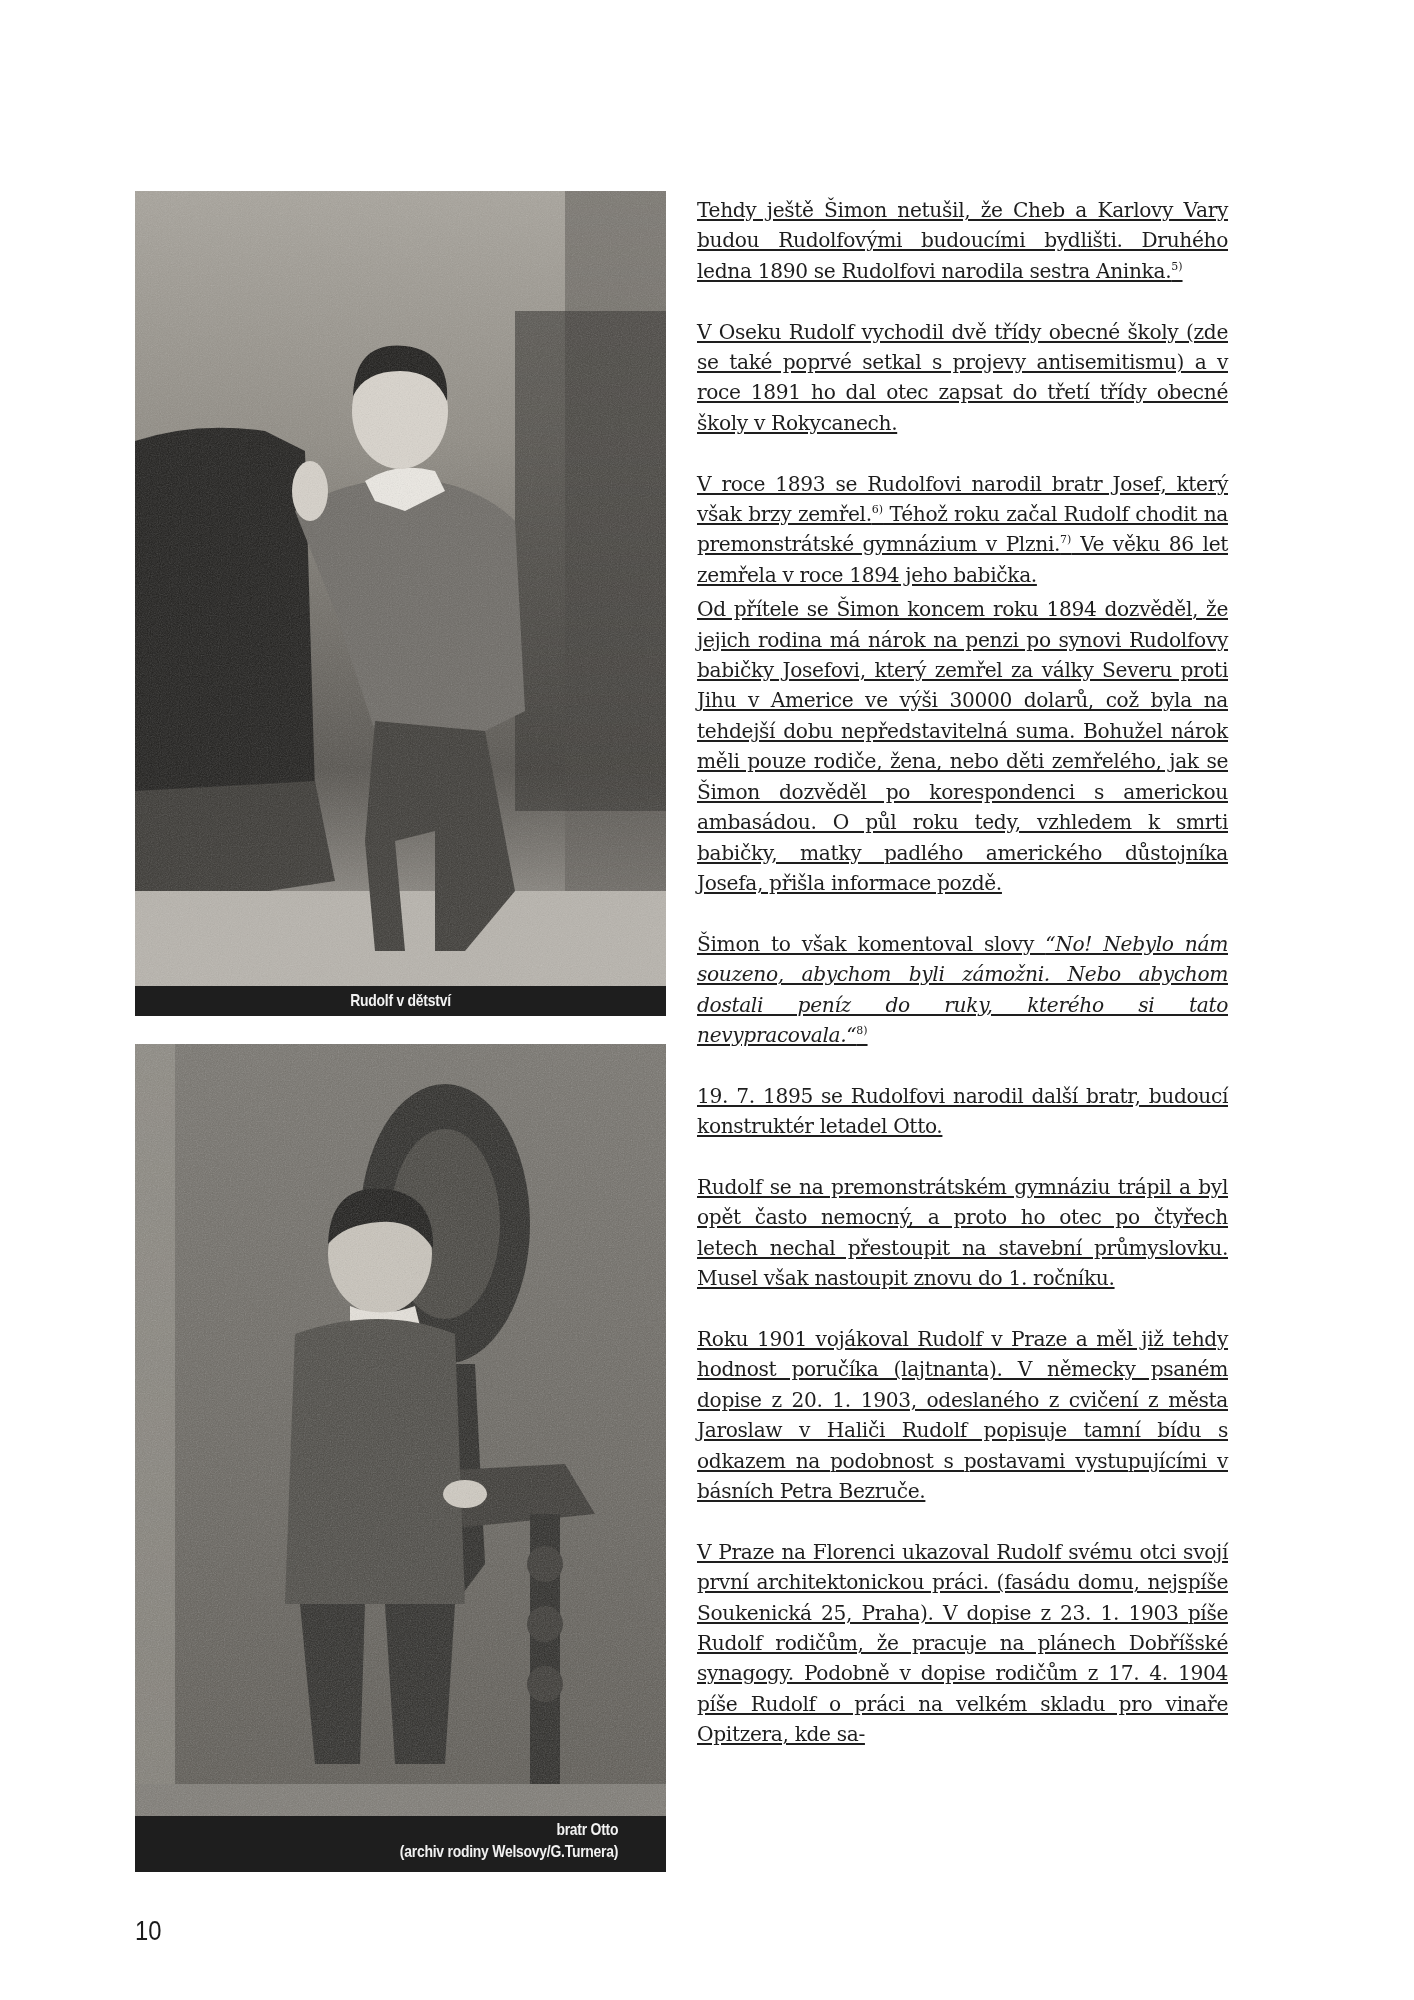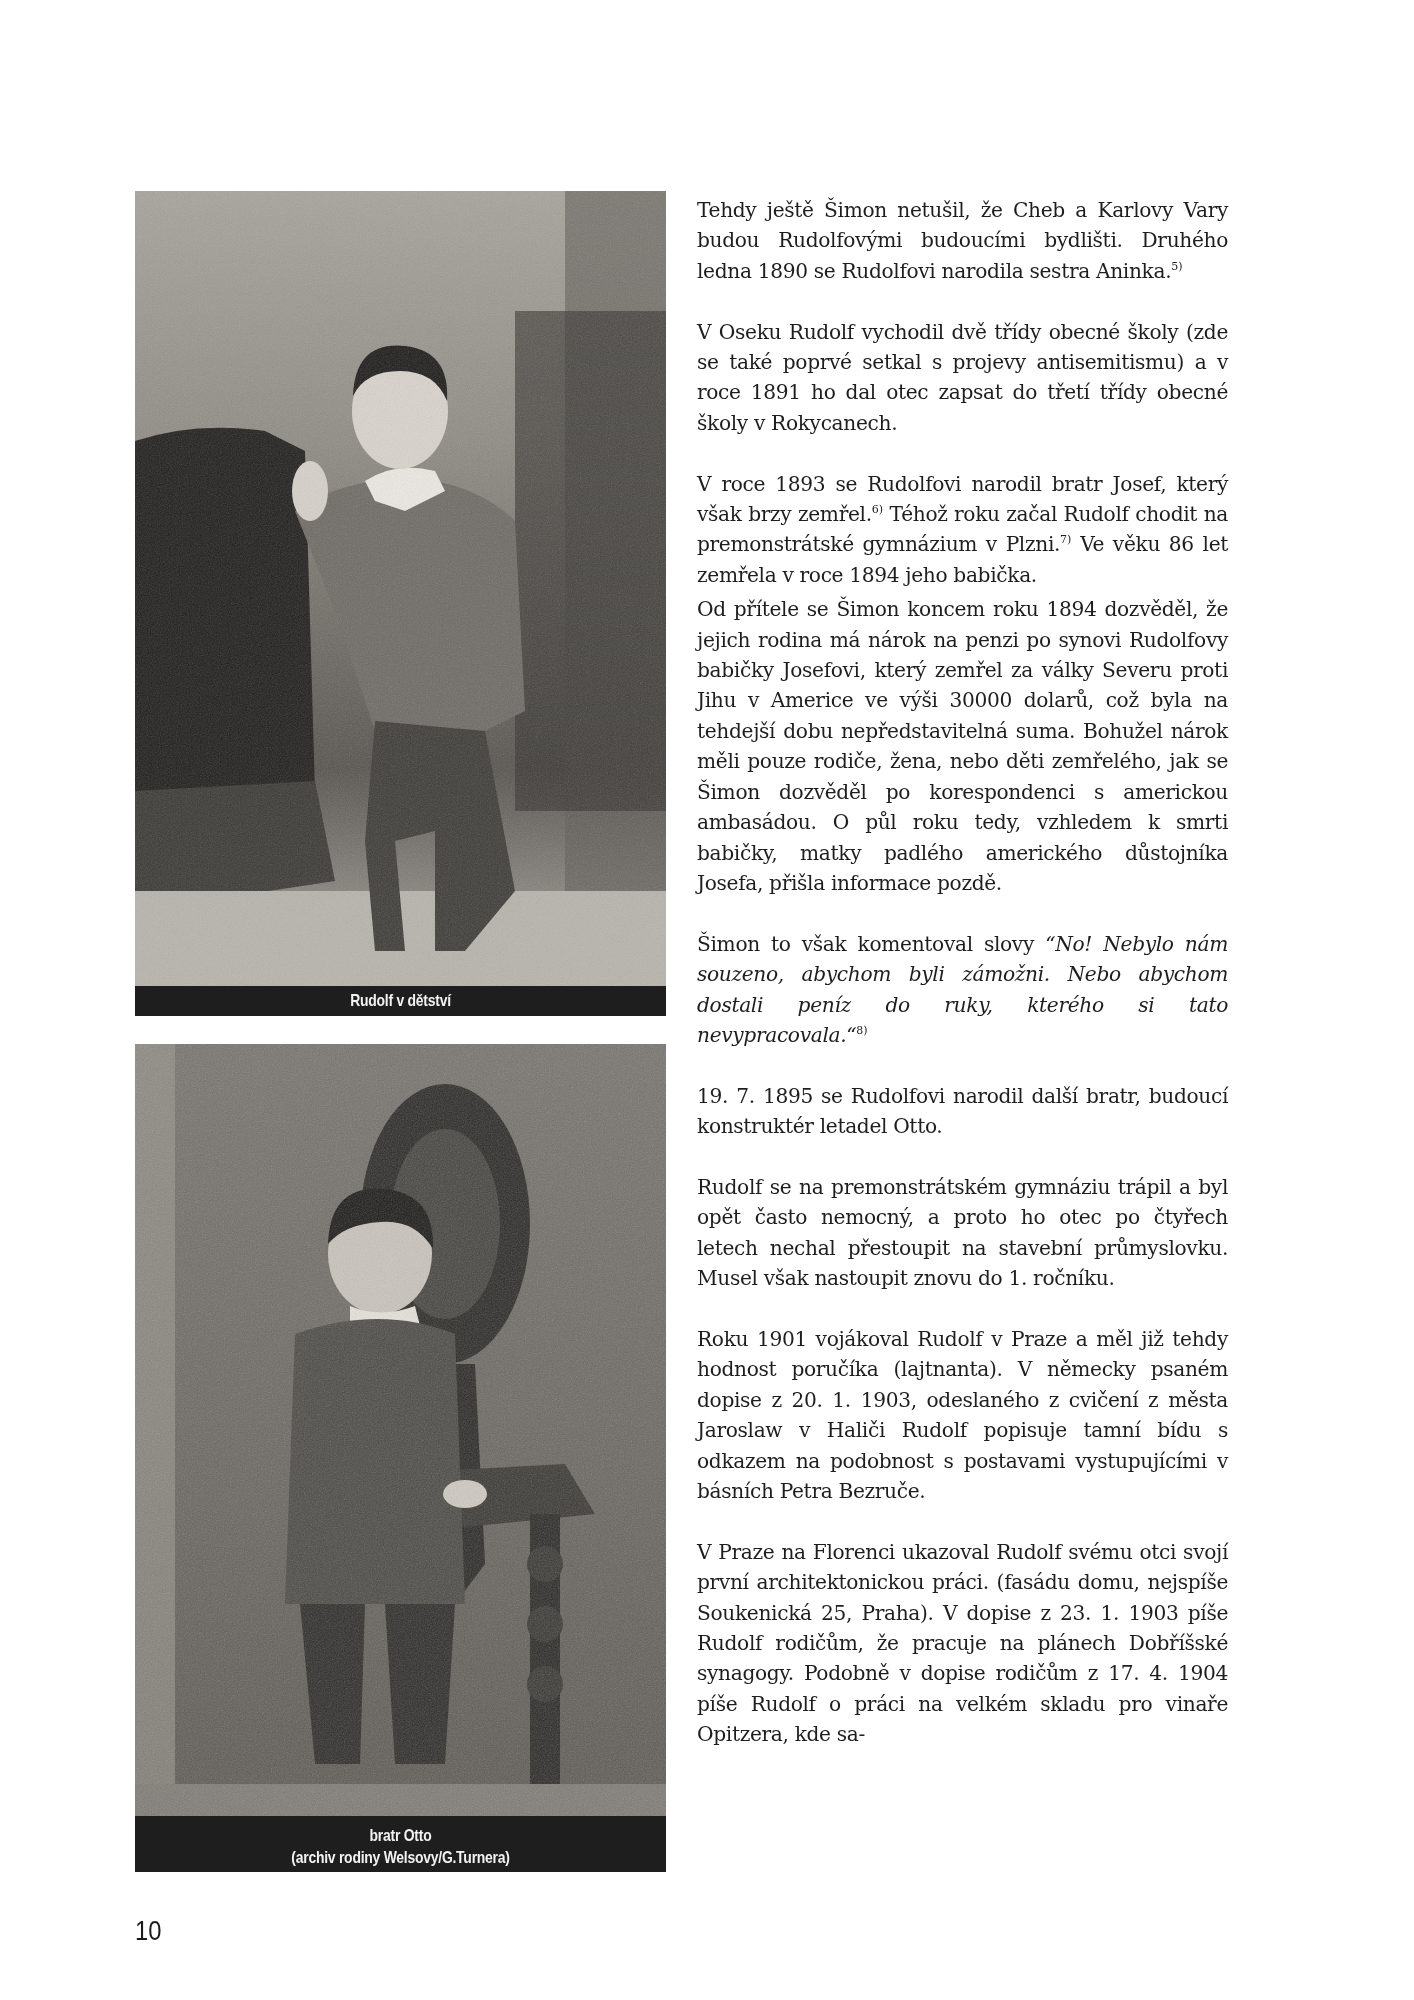--- a/index.html
+++ b/index.html
@@ -5,26 +5,26 @@
   html, body { margin:0; padding:0; }
   body { width:1414px; height:2000px; background:#ffffff; position:relative; overflow:hidden; }
   .photo { position:absolute; left:135px; width:531px; overflow:hidden; background:#8a8680; }
   #photo1 { top:191px; height:825px; }
   #photo2 { top:1044px; height:828px; }
   .photo svg { position:absolute; left:0; top:0; width:100%; height:100%; }
   .caption { position:absolute; left:0; right:0; bottom:0; background:#1e1e1e; color:#f2f2f2;
     font-family:"Liberation Sans Narrow","Liberation Sans",sans-serif; font-weight:bold;
     text-align:center; font-size:17px; line-height:22px; transform-origin:center; letter-spacing:-0.3px;margin-top:44px; }
   #photo1 .caption { height:30px; line-height:30px; }
-  #photo2 .caption { height:56px; padding-top:9px; box-sizing:border-box; }
+  #photo2 .caption { height:56px; padding-top:3px; box-sizing:border-box;text-align:right; }
   .caption span { display:block; transform:scaleX(0.82); }
   .text-col { position:absolute; left:697px; top:195px; width:531px;
     font-family:"DejaVu Serif", serif; font-size:20.2px; line-height:30.4px; color:#1e1e1e;
     text-align:justify; hyphens:manual; letter-spacing:-0.35px; }
-  .text-col p { margin:0 0 30.4px 0; }
+  .text-col p { margin:0 0 30.4px 0;text-decoration:underline; }
   .text-col p.tight { margin-bottom:4px; }
   sup { font-size:11px; line-height:0; vertical-align:8px; letter-spacing:0; }
   em { font-style:italic; }
   .page-num { position:absolute; left:135px; top:1915px; font-family:"Liberation Sans",sans-serif;
     font-size:28px; color:#1a1a1a; transform:scaleX(0.85); transform-origin:left; }
 </style>
 </head>
 <body>
 
 <div class="photo" id="photo1">

